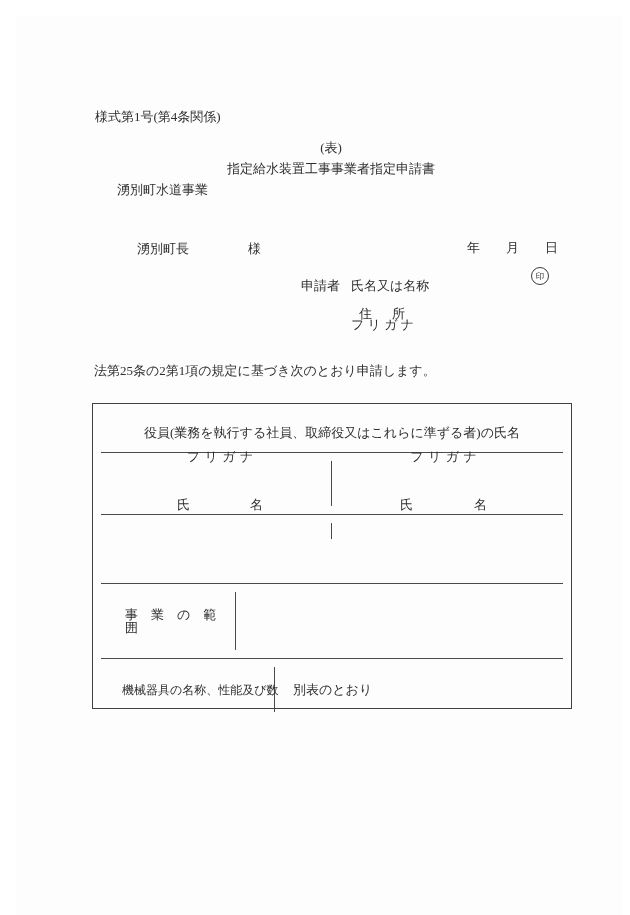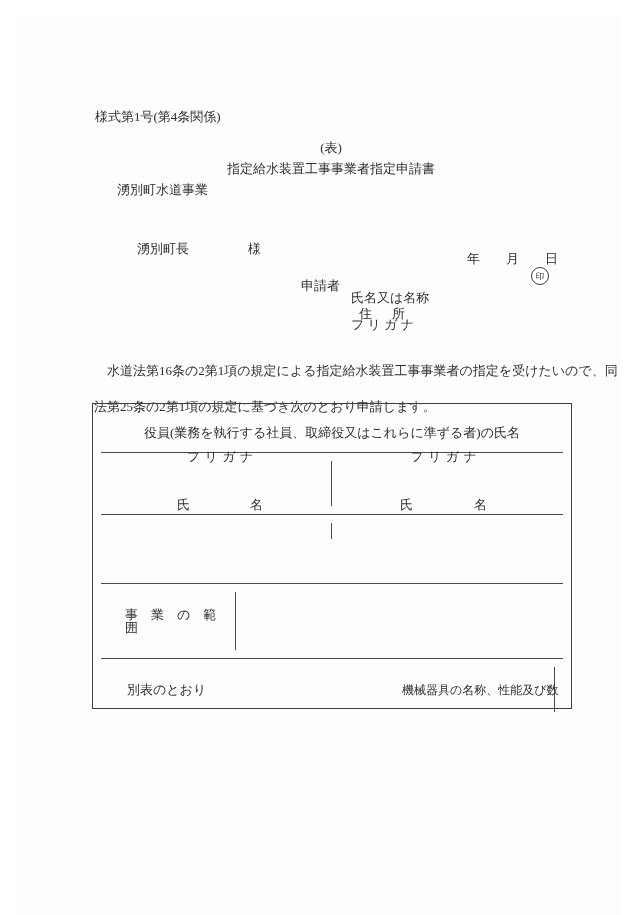--- a/index.html
+++ b/index.html
@@ -16,21 +16,21 @@
     overflow: hidden;
     font-size: 13px;
     line-height: 1;
   }
   .abs { position: absolute; white-space: nowrap; }
   .center-line { position: absolute; left: 0; width: 630px; text-align: center; white-space: nowrap; }
 
   
   .applicant-block { position: absolute; left: 277px; top: 255px; width: 270px; height: 56px; }
   .applicant-block .row1-label { position: absolute; left: 0; top: 0; }
-  .applicant-block .row1-name { position: absolute; left: 50px; top: 12px; }
+  .applicant-block .row1-name { position: absolute; left: 50px; top: 0; }
   .seal {
     position: absolute; left: 238px; top: -4px;
     width: 15px; height: 15px;
     border: 1px solid #3a3a3a; border-radius: 50%;
     display: flex; align-items: center; justify-content: center;
     font-size: 8.5px; line-height: 1; color: #3a3a3a;
   }
   .addr-row { position: absolute; left: 50px; top: 20px; width: 78px; display: flex; justify-content: space-between; }
   .rep-row { position: absolute; left: 50px; top: 39px; letter-spacing: 3.3px; }
 
@@ -80,37 +80,36 @@
   <div class="center-line" style="top:117px;">(表)</div>
 
   <div class="center-line" style="top:138px;">指定給水装置工事事業者指定申請書</div>
 
   <div class="abs" style="left:93px; top:159px;">湧別町水道事業</div>
 
   <div class="abs" style="left:105px; top:181px;margin-top:37px;">
     <span>湧別町長</span><span style="margin-left:43px;">様</span>
   </div>
 
-  <div class="abs" style="left:443px; top:228px;">年　　月　　日</div>
+  <div class="abs" style="left:443px; top:217px;">年　　月　　日</div>
 
   <div class="applicant-block">
     <span class="row1-label">申請者</span>
     <span class="row1-name">氏名又は名称</span>
     <span class="seal">
       <span>印</span>
     </span>
     <span class="addr-row">
       <span>住</span>
       <span>所</span>
     </span>
     <span class="rep-row">フリガナ</span>
   </div>
 
   <div class="body-par">
-    <div>　水道法第16条の2第1項の規定による指定給水装置工事事業者の指定を受けたいので、同</div>
     <div>法第25条の2第1項の規定に基づき次のとおり申請します。</div>
   </div>
 
   <div class="form-table">
 
     <div class="trow r1">
       <span>役員(業務を執行する社員、取締役又はこれらに準ずる者)の氏名</span>
     </div>
 
     <div class="trow r2">
@@ -136,23 +135,23 @@
     </div>
 
     <div class="trow r4">
       <div class="cell scope-label-cell bordered">
         <span>事　業　の　範　囲</span>
       </div>
       <div class="cell scope-value-cell"></div>
     </div>
 
     <div class="trow r5">
+      <div class="cell mach-label-cell bordered">
+        <span>機械器具の名称、性能及び数</span>
+      </div>
       <div class="cell mach-value-cell">
         <span>別表のとおり</span>
-      </div>
-      <div class="cell mach-label-cell bordered">
-        <span>機械器具の名称、性能及び数</span>
       </div>
     </div>
 
   </div>
 
 </div>
 
 </body></html>

